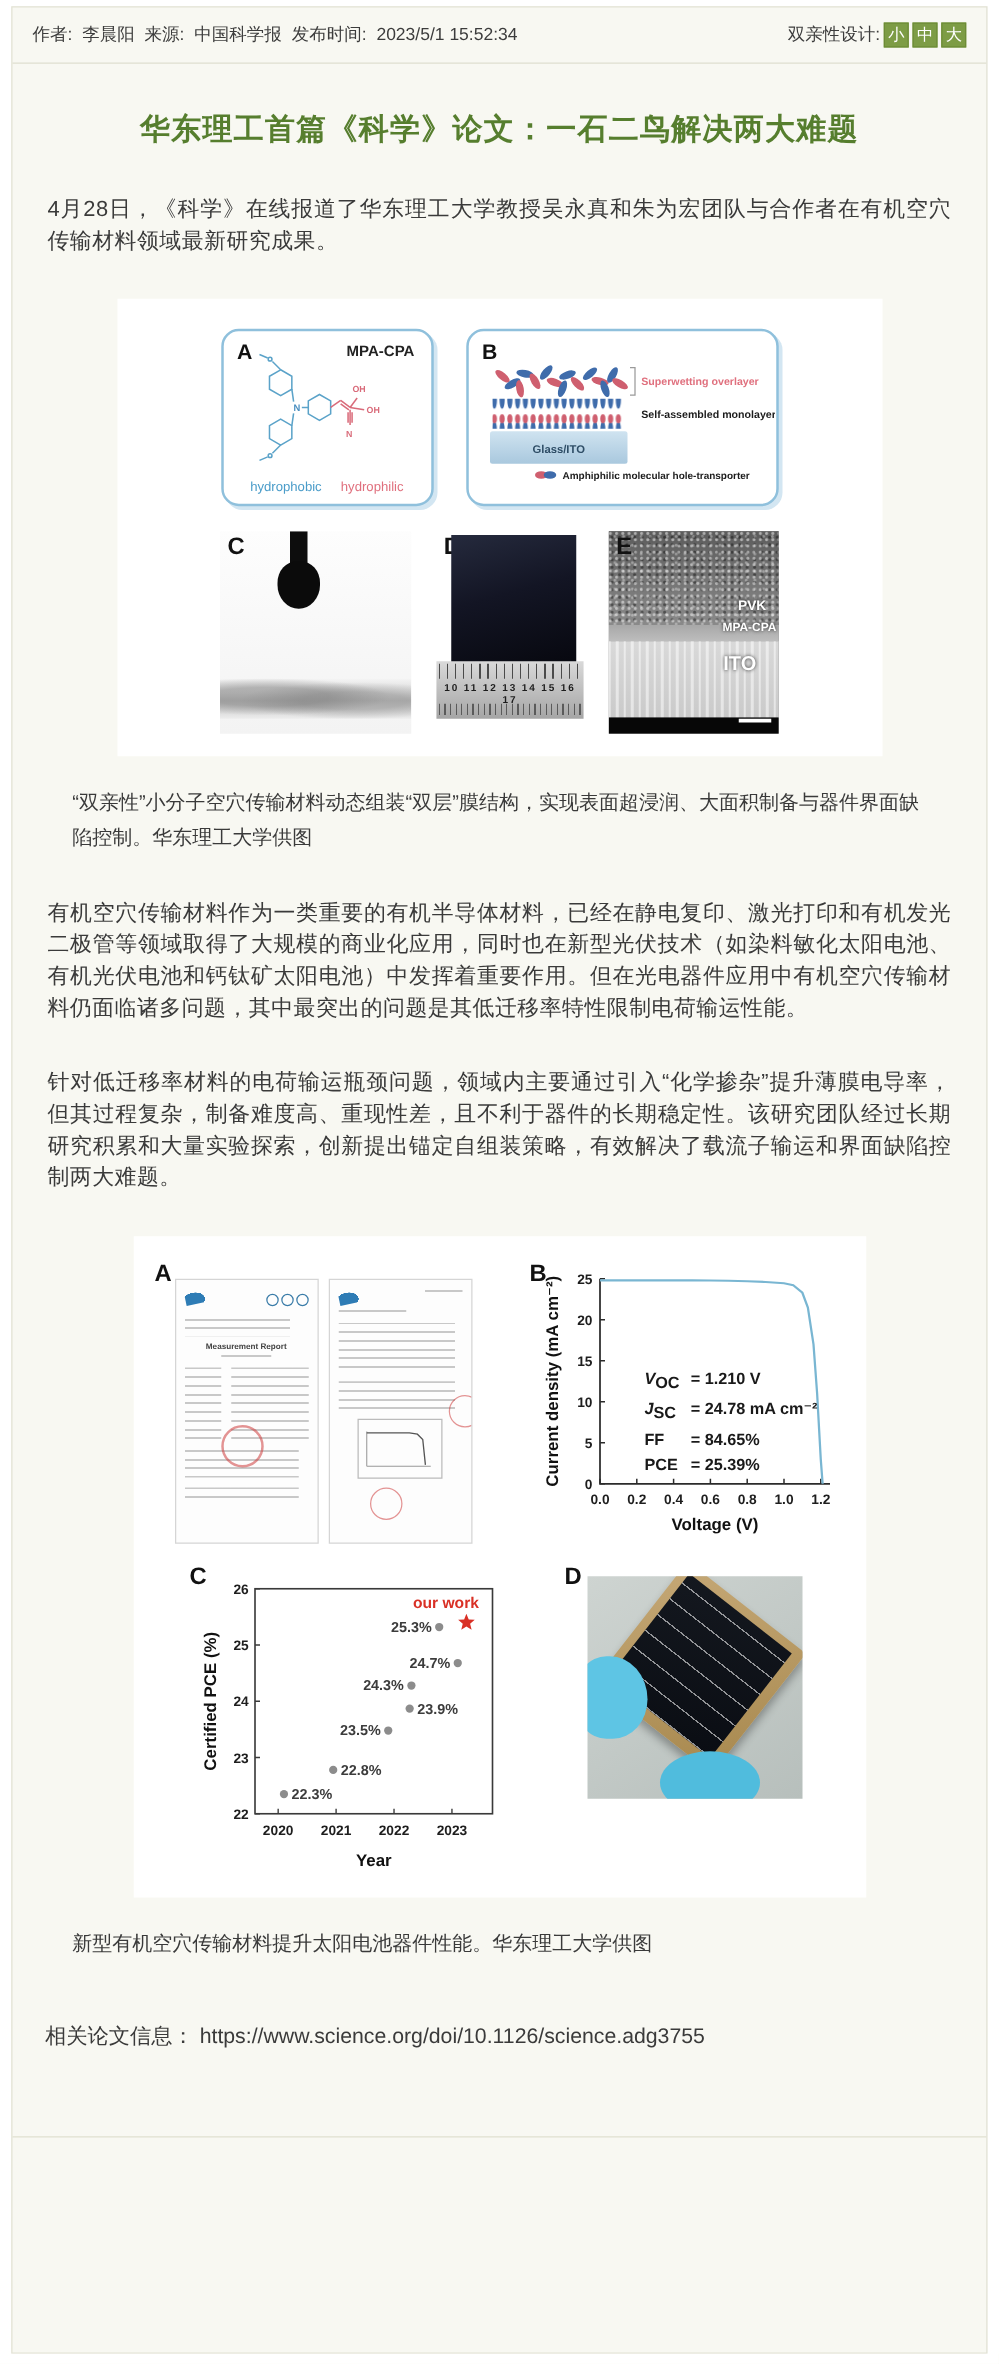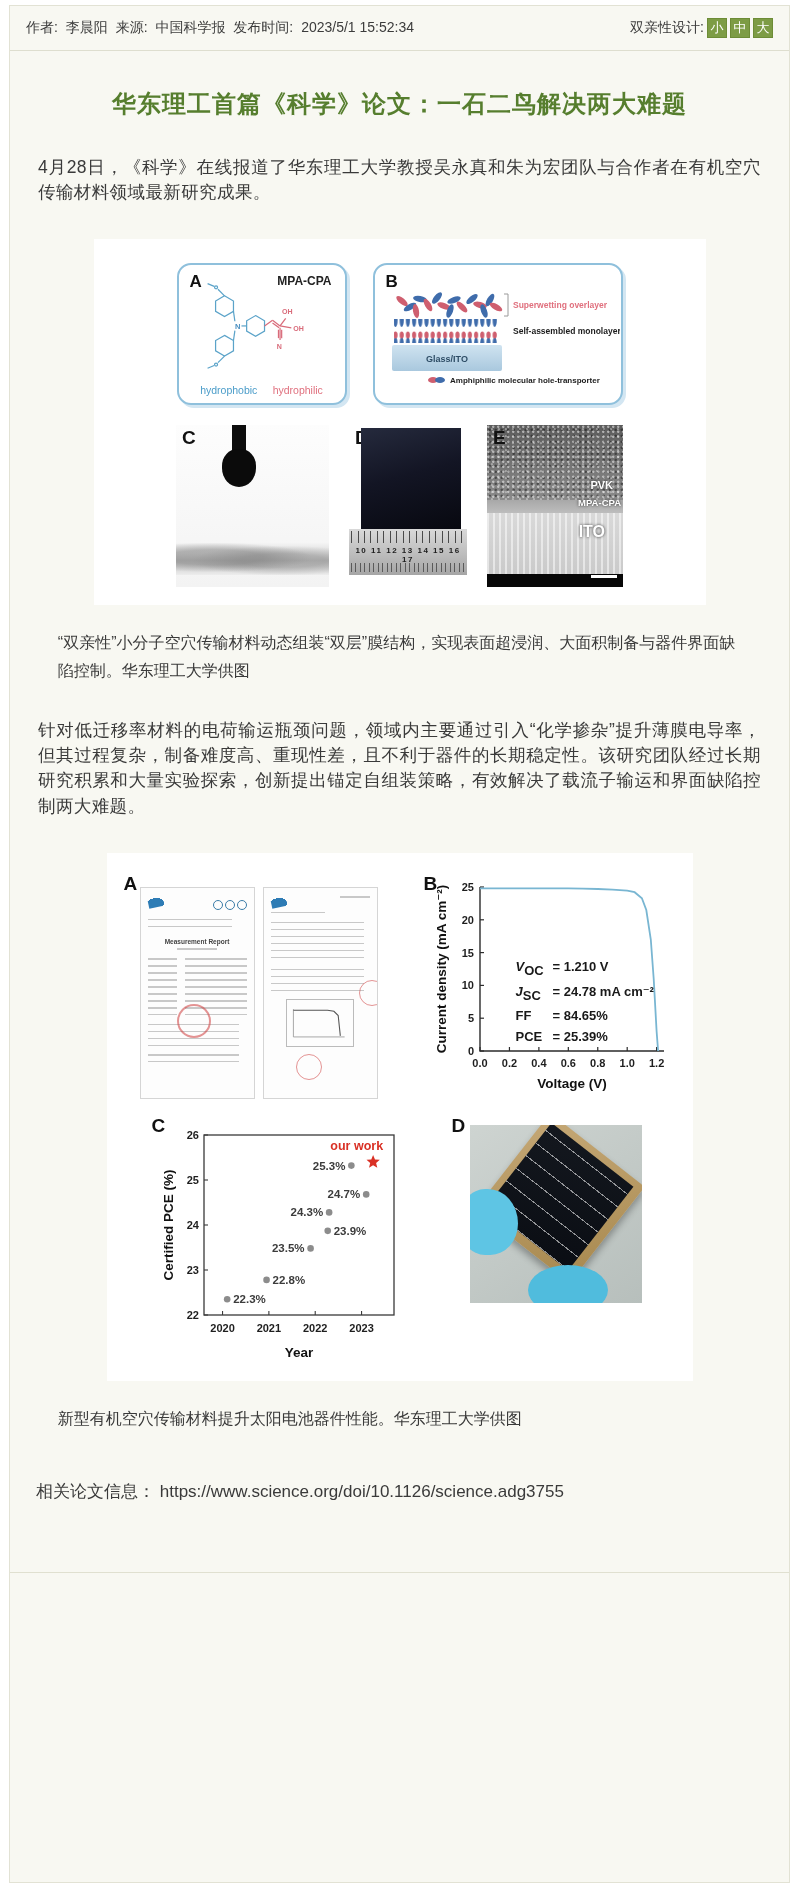--- a/index.html
+++ b/index.html
@@ -221,20 +221,21 @@
           <span class="sem-label lb-pvk">PVK</span>
           <span class="sem-label lb-mpa">MPA-CPA</span>
           <span class="sem-label lb-ito">ITO</span>
           <div class="scalebar"></div>
         </div>
       </div>
     </div>
 
     <p class="caption">“双亲性”小分子空穴传输材料动态组装“双层”膜结构，实现表面超浸润、大面积制备与器件界面缺陷控制。华东理工大学供图</p>
 
+    <p class="para">有机空穴传输材料作为一类重要的有机半导体材料，已经在静电复印、激光打印和有机发光二极管等领域取得了大规模的商业化应用，同时也在新型光伏技术（如染料敏化太阳电池、有机光伏电池和钙钛矿太阳电池）中发挥着重要作用。但在光电器件应用中有机空穴传输材料仍面临诸多问题，其中最突出的问题是其低迁移率特性限制电荷输运性能。</p>
     <p class="para">针对低迁移率材料的电荷输运瓶颈问题，领域内主要通过引入“化学掺杂”提升薄膜电导率，但其过程复杂，制备难度高、重现性差，且不利于器件的长期稳定性。该研究团队经过长期研究积累和大量实验探索，创新提出锚定自组装策略，有效解决了载流子输运和界面缺陷控制两大难题。</p>
 
     <div class="figure-box fig2">
       <div class="fig2-row1">
 
         <div class="docs">
           <span class="pl2">A</span>
           <div class="doc">
             <div class="doc-top">
               <span class="swoosh"></span>

